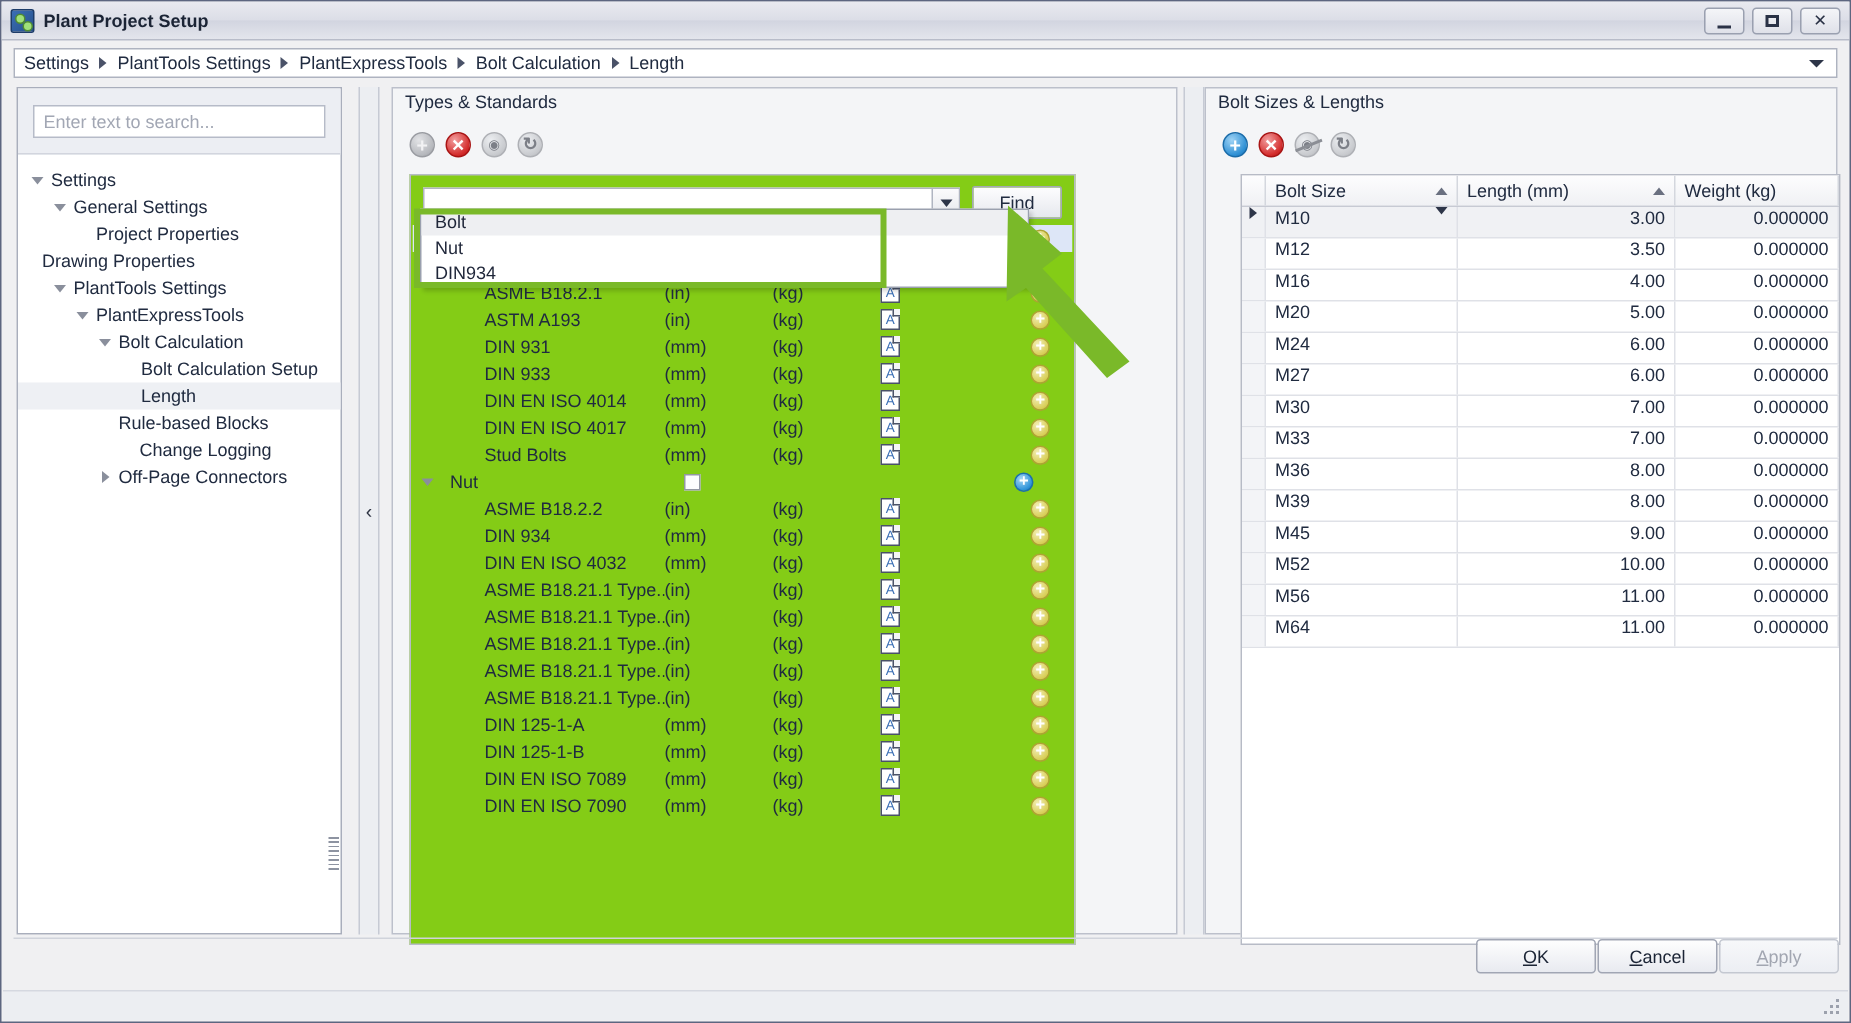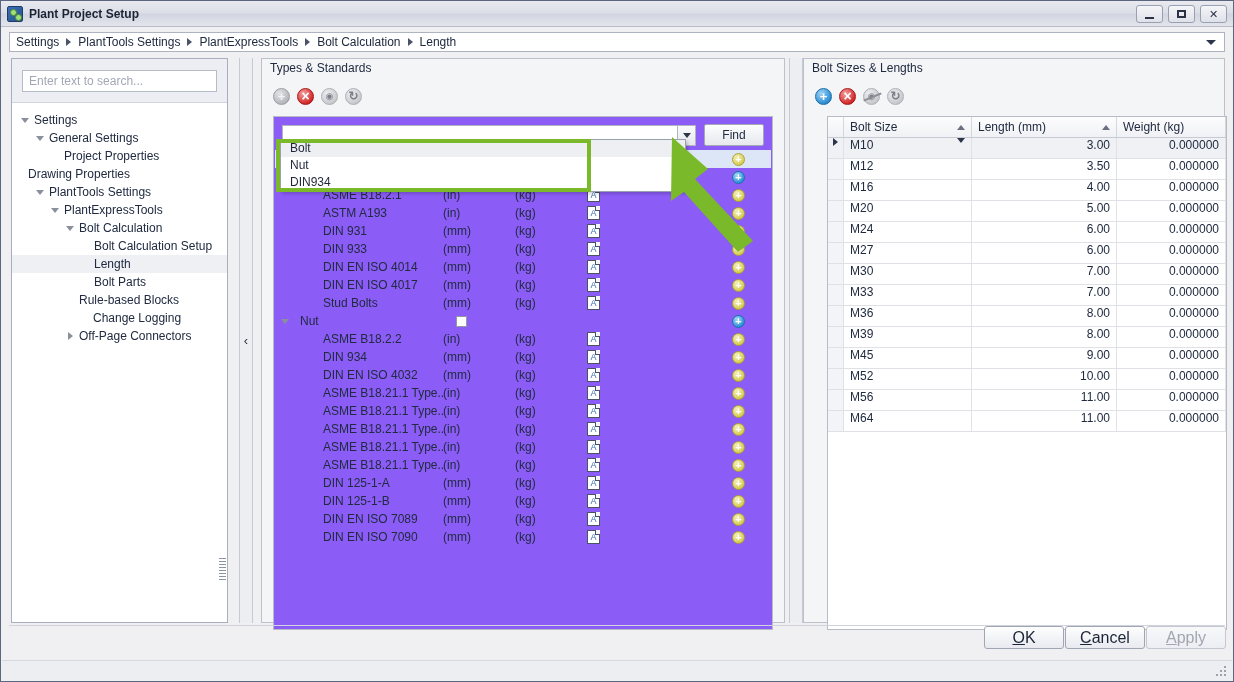--- a/index.html
+++ b/index.html
@@ -180,22 +180,22 @@
   .ic-eye::before { content: '\25C9'; font-size: 9px; }
   .ic-refresh::before { content: '\21BB'; font-size: 12px; font-weight: bold; }
   .ic-strike::after {
     content: ''; position: absolute; left: -1px; top: 7px;
     width: 19px; height: 2px; background: #8b8e95; transform: rotate(-22deg);
   }
 
   
   .find-area {
     position: absolute; left: 10px; top: 38px;
-    width: 500px; height: 514px;
-    background: #8b5cf6; border: 1px solid #b7bbc6;
+    width: 444px; height: 514px;
+    background: #84cc16; border: 1px solid #b7bbc6;
   }
   .find-row { display: flex; align-items: center; padding: 7px 8px 5px 8px; gap: 8px; }
   .combo {
     flex: 1; height: 21px; background: #fff;
     border: 1px solid #b0b5c1; display: flex; align-items: stretch;
     position: relative;
   }
   .combo-value { flex: 1; padding: 0 5px; display: flex; align-items: center; font-size: 12px; }
   .combo-btn {
     width: 18px; background: linear-gradient(180deg,#fbfbfc,#e5e7ec);
@@ -338,21 +338,21 @@
   
   .footer-sep {
     position: absolute; left: 8px; top: 624px; width: 1216px; height: 1px;
     background: #d0d3db;
   }
   .btn {
     position: absolute; height: 23px; width: 80px;
     background: linear-gradient(180deg,#fefefe,#e8eaf0);
     border: 1px solid #a1a6b4; border-radius: 3px;
     display: flex; align-items: center; justify-content: center;
-    font-size: 16px; color: #1b2435;
+    font-size: 12px; color: #1b2435;
   }
   .btn.disabled { color: #a2a6b1; background: linear-gradient(180deg,#f7f8fa,#eceef3); border-color: #c4c8d1; }
   .btn u { text-decoration: underline; }
   .btn-ok { left: 983px; top: 625px; }
   .btn-cancel { left: 1064px; top: 625px; }
   .btn-apply { left: 1145px; top: 625px; }
 
   .statusbar {
     position: absolute; left: 1px; bottom: 1px; width: 1230px; height: 20px;
     background: #eceef2; border-top: 1px solid #d5d8e0;
@@ -434,24 +434,20 @@
           <span class="tw open"></span>
           <span class="tree-label">Bolt Calculation</span>
         </div>
         <div class="tree-row" style="padding-left: 66px;">
           <span class="tw"></span>
           <span class="tree-label">Bolt Calculation Setup</span>
         </div>
         <div class="tree-row selected" style="padding-left: 66px;">
           <span class="tw"></span>
           <span class="tree-label">Length</span>
-        </div>
-        <div class="tree-row" style="padding-left: 66px;">
-          <span class="tw"></span>
-          <span class="tree-label">Bolt Parts</span>
         </div>
         <div class="tree-row" style="padding-left: 51px;">
           <span class="tw"></span>
           <span class="tree-label">Rule-based Blocks</span>
         </div>
         <div class="tree-row" style="padding-left: 65px;">
           <span class="tw"></span>
           <span class="tree-label">Change Logging</span>
         </div>
         <div class="tree-row" style="padding-left: 51px;">

